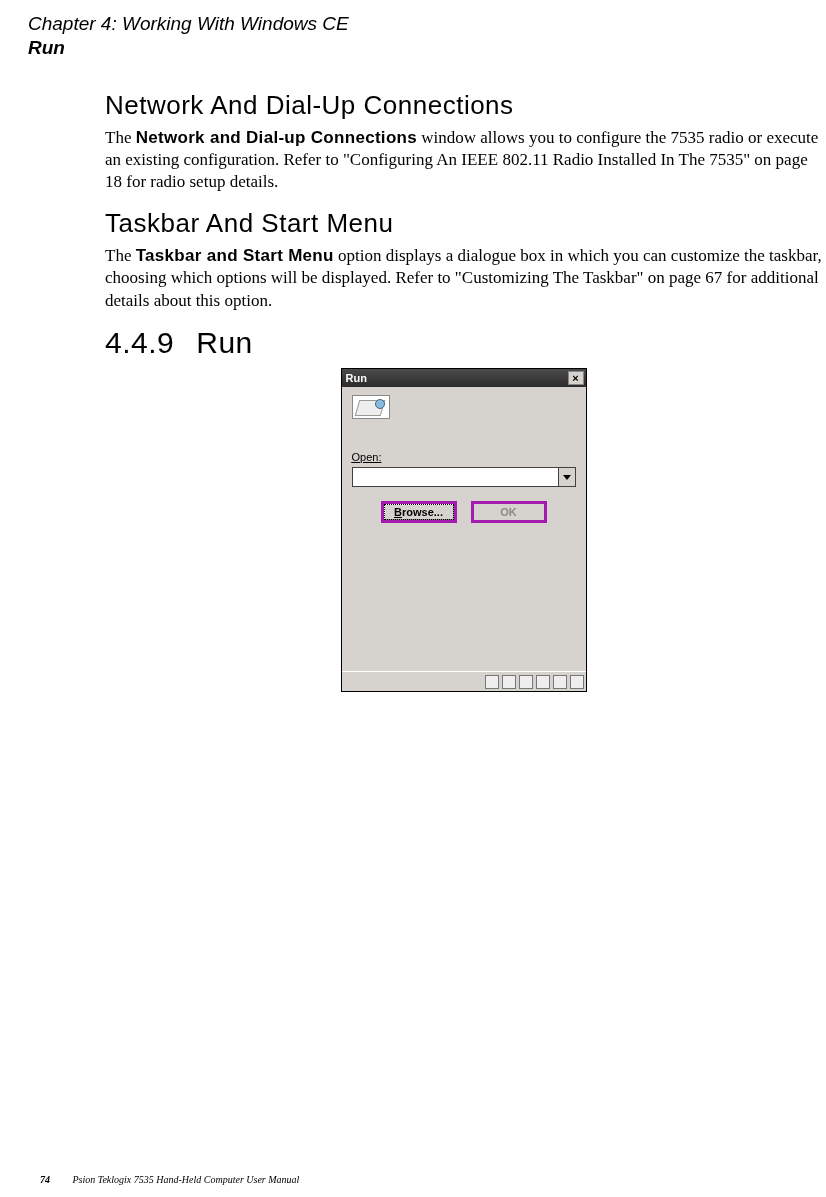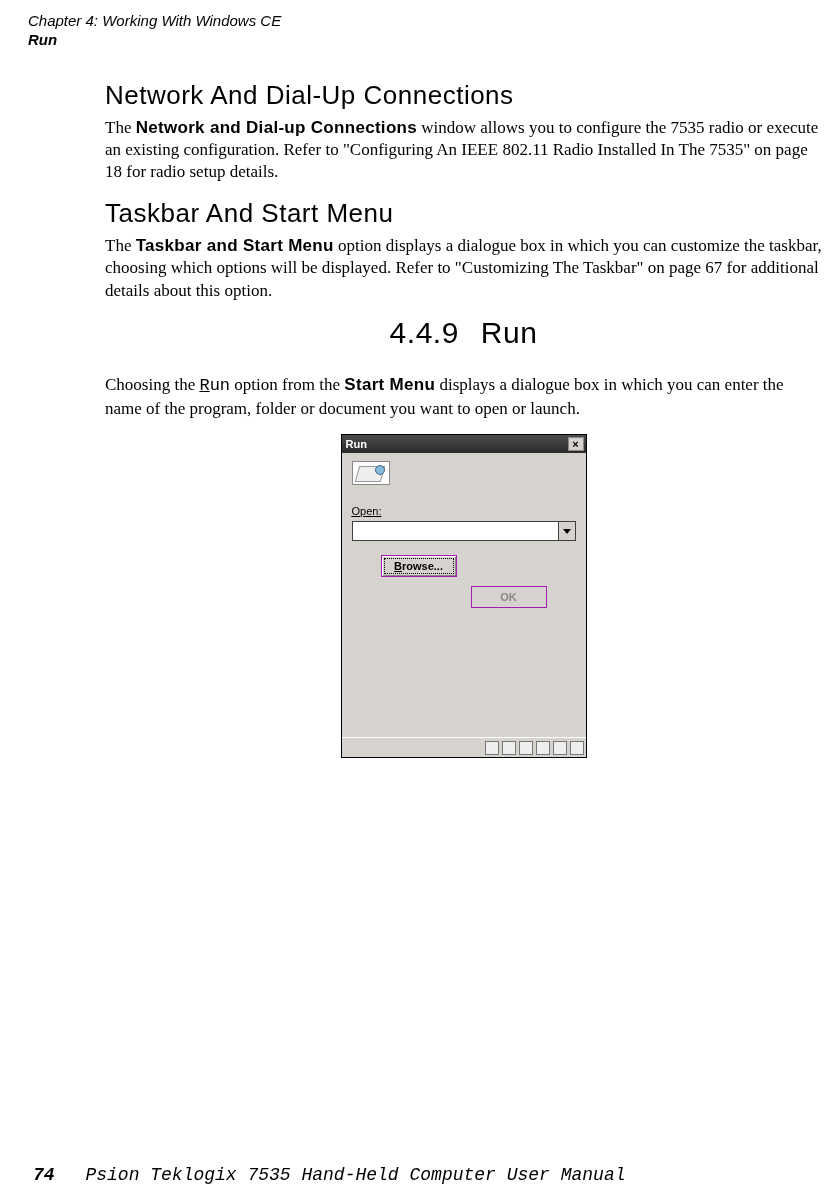--- a/index.html
+++ b/index.html
@@ -9,42 +9,41 @@
       font-family: Georgia, 'Times New Roman', serif;
       color: #000;
       background: #fff;
       position: relative;
       padding: 0;
     }
     .page-header {
       padding: 12px 0 0 28px;
       font-style: italic;
       font-family: Arial, Helvetica, sans-serif;
-      font-size: 15px;
+      font-size: 19px;
       line-height: 1.25;
     }
     .content {
       padding: 30px 4px 0 105px;
     }
     .h-sub {
       font-family: 'Arial Narrow', Arial, sans-serif;
       font-stretch: condensed;
       font-weight: 400;
       font-size: 26px;
       letter-spacing: 0.5px;
       margin-bottom: 6px;
     }
     .h-num {
       font-family: 'Arial Narrow', Arial, sans-serif;
       font-stretch: condensed;
       font-weight: 400;
       font-size: 30px;
       letter-spacing: 0.5px;
-      margin: 14px 0 24px 0;
-      text-align: center;
+      margin: 14px 0 8px 0;
     }
     .h-num .num { margin-right: 22px; }
     .para {
       font-size: 17px;
       line-height: 1.32;
       margin-bottom: 14px;
     }
     .bold-cond {
       font-family: 'Arial Narrow', Arial, sans-serif;
       font-stretch: condensed;
@@ -108,21 +107,21 @@
       background:#eee;
       border:1px solid #999;
       transform: skewX(-16deg);
     }
     .dlg-icon::after{
       content:""; position:absolute; right:4px; top:3px;
       width:8px; height:8px; border-radius:50%;
       background:#8bd; border:1px solid #468;
     }
     .dlg-text { font-size: 11px; line-height: 1.35; color:#000; }
-    .open-label { display:block; margin-top: 8px; text-decoration: underline; }
+    .open-label { display:block; margin-top: 20px; text-decoration: underline; }
     .open-input-row { display:flex; margin-top: 4px; align-items:center; }
     .text-input {
       flex:1; height:20px; background:#fff;
       border:1px solid #404040;
       border-right:none; padding-left:2px;
       font-size:11px;
     }
     .combo-btn {
       width:18px; height:20px;
       background:#d6d3ce;
@@ -131,31 +130,31 @@
     }
     .tri-down {
       width:0;height:0;
       border-left:4px solid transparent;
       border-right:4px solid transparent;
       border-top:5px solid #000;
     }
     .btn-row { display:flex; gap:14px; justify-content:center; margin-top:14px; }
     .dlg-btn {
       width:76px; height:22px;
-      border:1px solid #a21caf;
+      border:3px solid #a21caf;
       background:#d6d3ce;
       font-size:11px; font-weight:bold;
       display:flex; align-items:center; justify-content:center;
     }
     .dlg-btn.browse {
       box-shadow: inset 1px 1px 0 #fff, inset -1px -1px 0 #888;
       outline: 1px dotted #000;
       outline-offset: -4px;
     }
-    .dlg-btn.ok { color:#888;margin-top:31px; }
+    .dlg-btn.ok { color:#888; }
     .taskbar {
       position:absolute; bottom:0; left:0; right:0;
       height:20px; background:#d6d3ce;
       border-top:1px solid #fff;
       display:flex; justify-content:flex-end; align-items:center;
       padding-right:2px; gap:3px;
     }
     .tray-ico {
       width:14px; height:14px;
       display:inline-block;
@@ -165,23 +164,23 @@
     .fig-caption {
       font-family: 'Arial Narrow', Arial, sans-serif;
       font-stretch: condensed;
       font-size: 19px;
       letter-spacing: 0.5px;
       margin-top: 6px;
     }
     .footer {
       position: absolute;
       bottom: 12px;
-      left: 33px;
-      font-family: Liberation Mono, monospace;
-      font-size: 18px;
+      left: 40px;
+      font-family: Liberation Serif, serif;
+      font-size: 10px;
     }
     .footer .pn { font-weight:bold; font-style:italic; margin-right:20px; }
     .footer .ft { font-style:italic; }
   </style>
 </head>
 <body>
 
 <div class="page-header">
   <div>Chapter 4: Working With Windows CE</div>
   <div style="font-weight:bold;">Run</div>
@@ -195,23 +194,20 @@
   </p>
 
   <div class="h-sub">Taskbar And Start Menu</div>
   <p class="para">
     <span>The  </span><span class="bold-cond">Taskbar and Start Menu</span><span>  option displays a dialogue box in which you can customize the taskbar, choosing which options will be displayed. Refer to "Customizing The Taskbar" on page 67 for additional details about this option.</span>
   </p>
 
   <div class="h-num">
     <span class="num">4.4.9</span><span>Run</span>
   </div>
-  <p class="para">
-    <span>Choosing the </span><span class="mono"><span class="underline">R</span>un</span><span> option from the </span><span class="bold-cond">Start Menu</span><span> displays a dialogue box in which you can enter the name of the program, folder or document you want to open or launch.</span>
-  </p>
 
   <div class="fig-wrap">
     <div class="run-dialog">
       <div class="titlebar">
         <span>Run</span>
         <div class="close-x">×</div>
       </div>
       <div class="dlg-body">
         <div class="dlg-icon"></div>
         <span class="open-label"><span class="underline">O</span>pen:</span>

